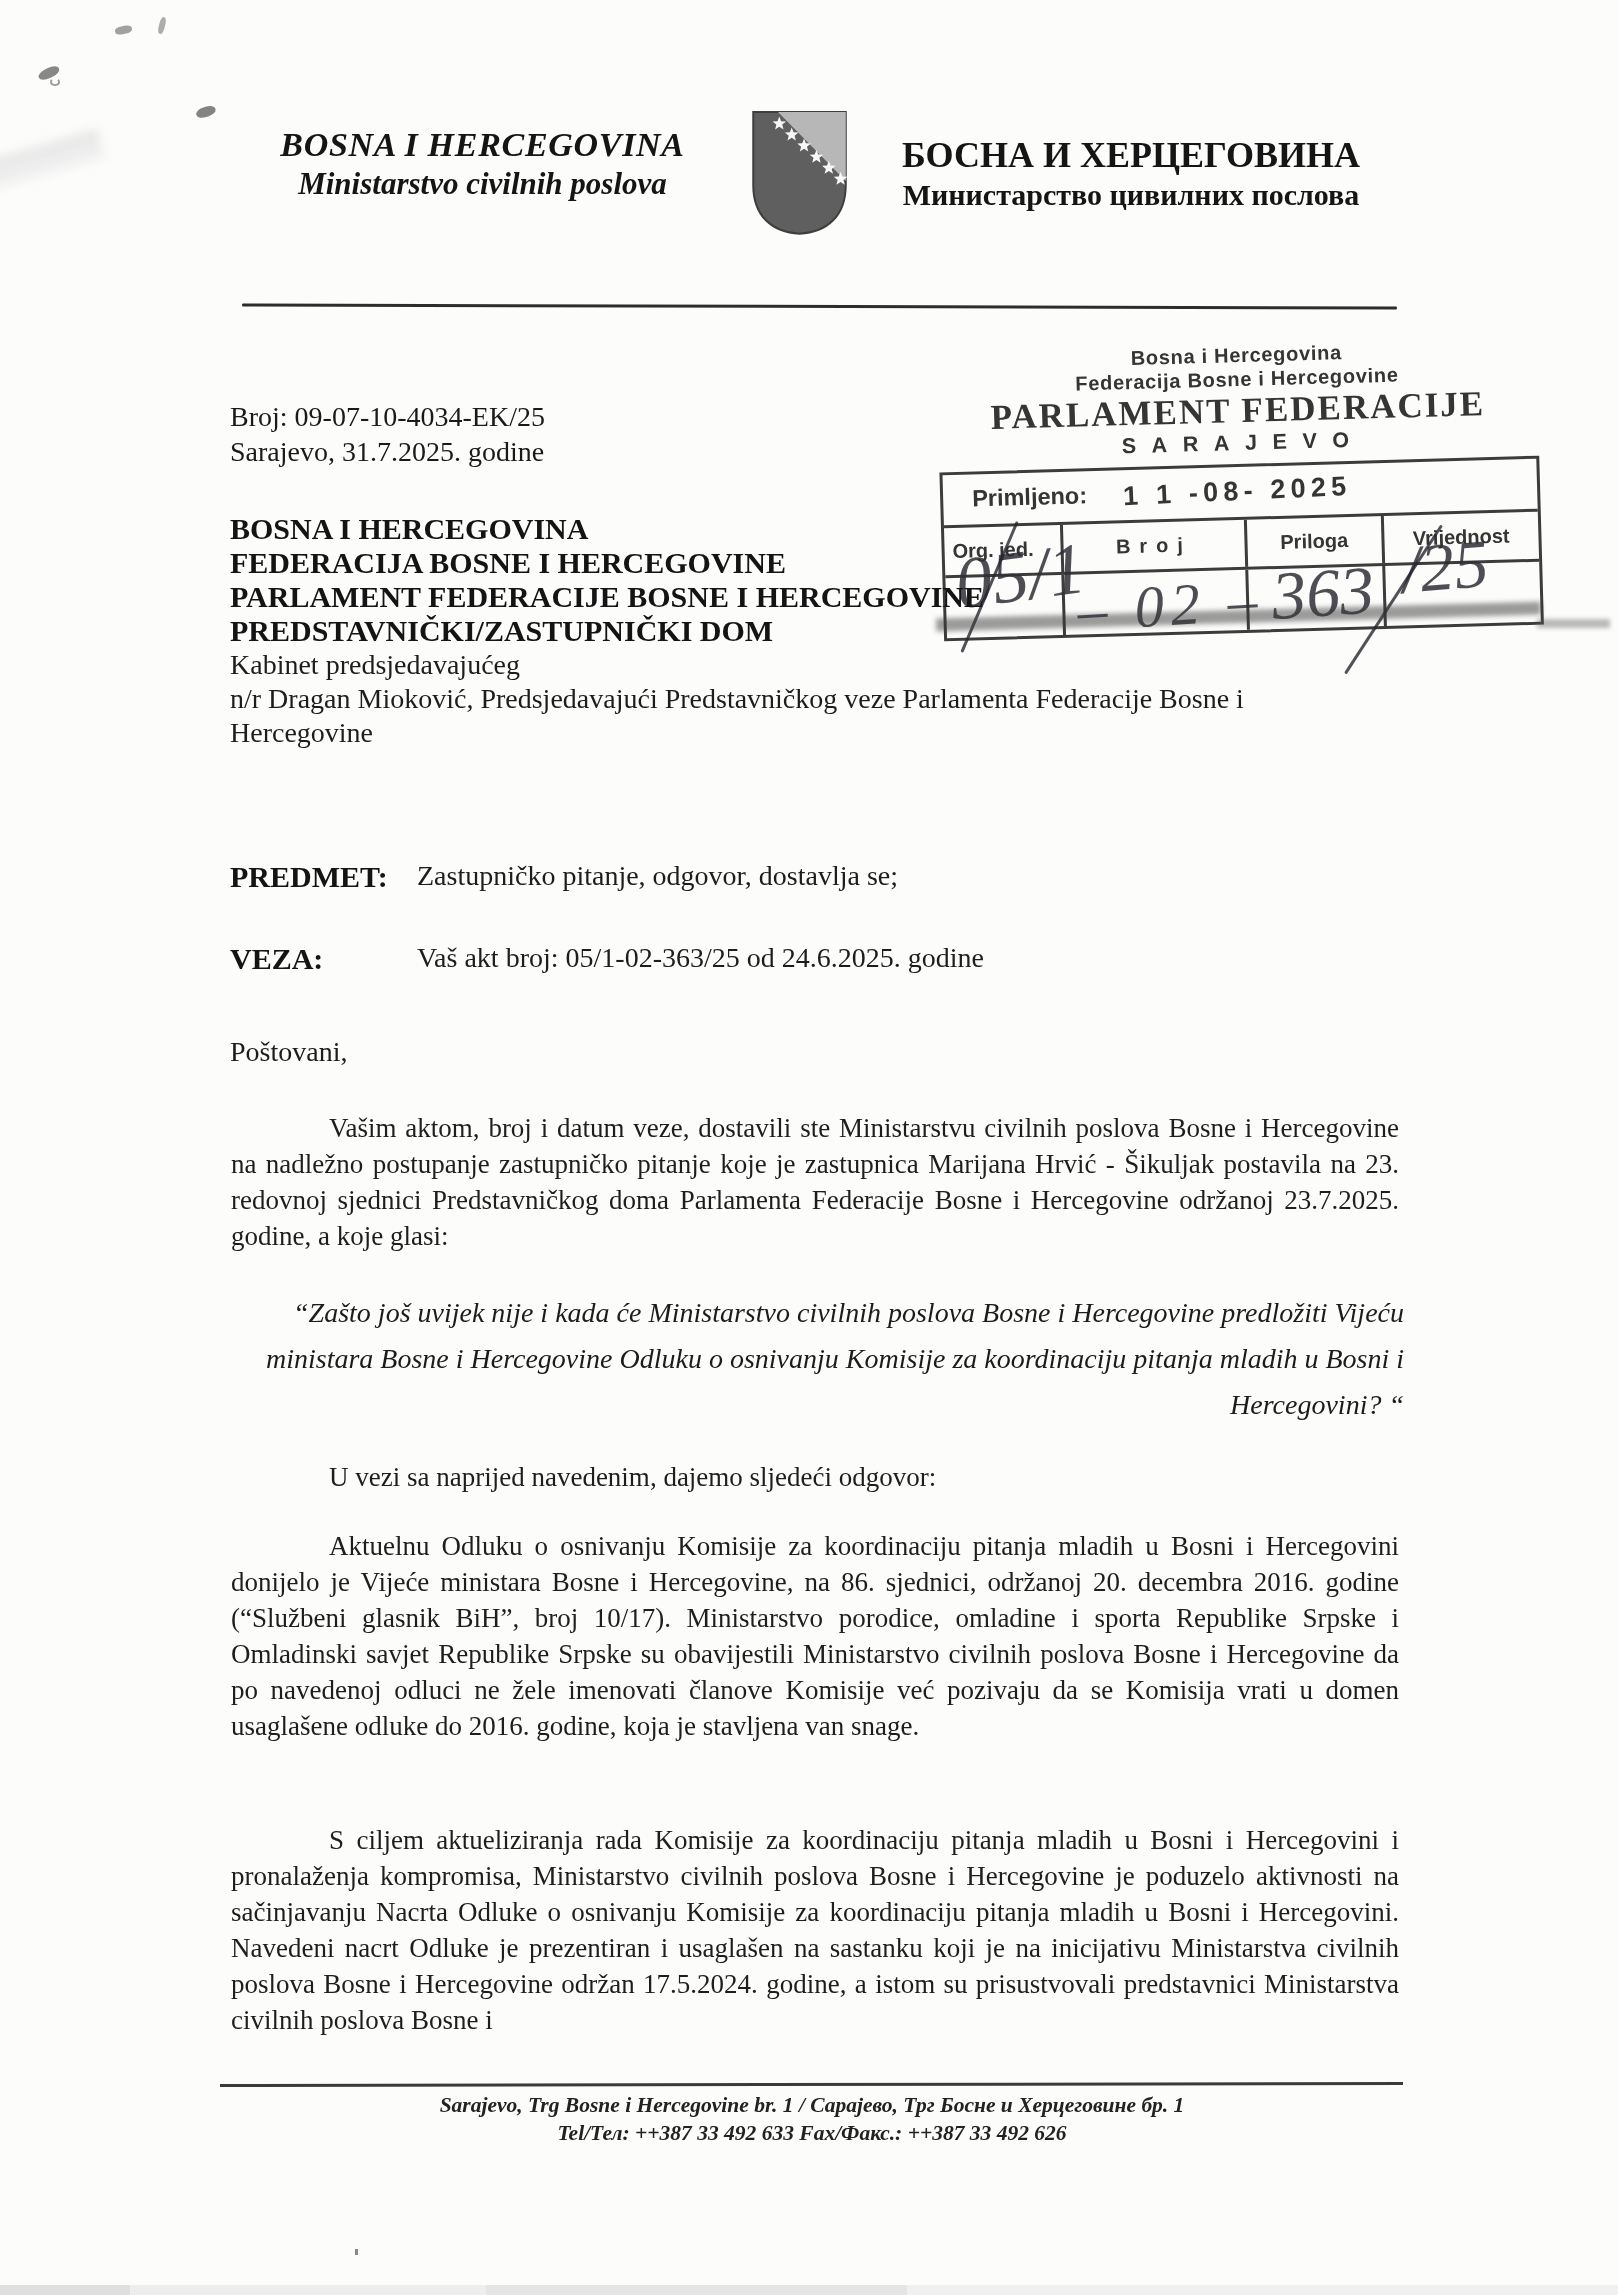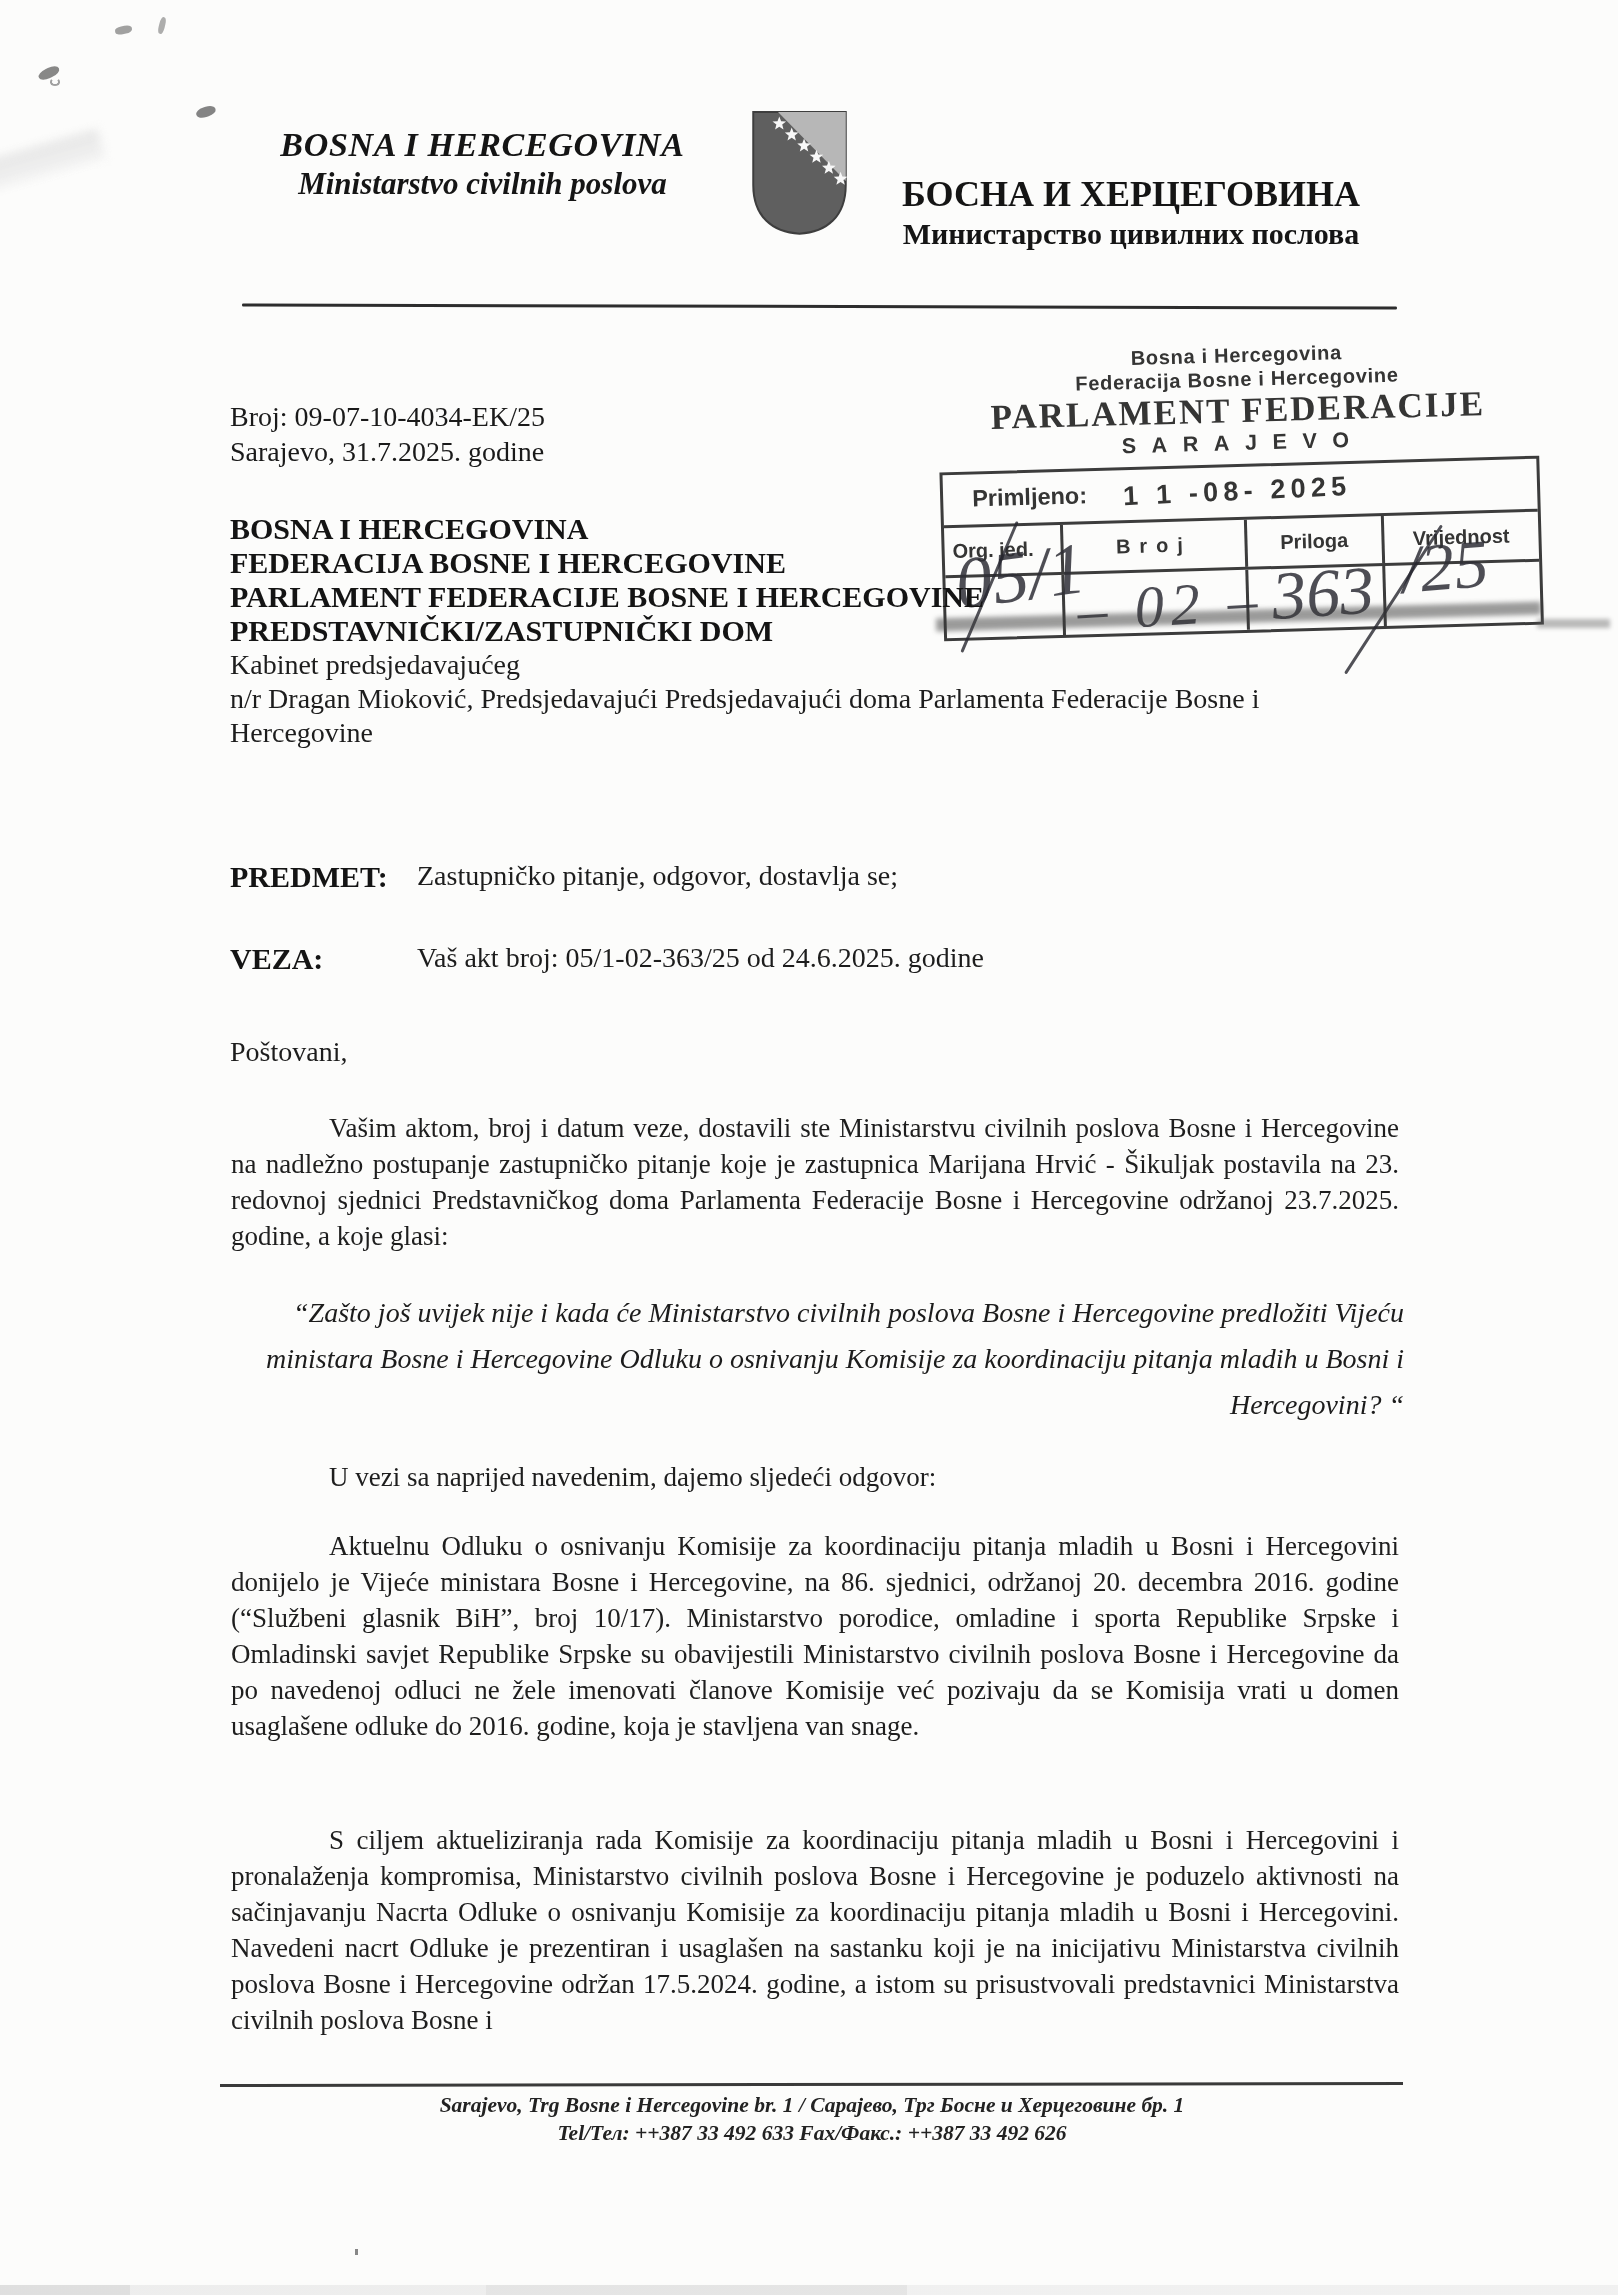--- a/index.html
+++ b/index.html
@@ -12,21 +12,21 @@
     filter: blur(0.2px);
   }
   .abs { position:absolute; }
 
   
   .org-block { text-align:center; font-weight:bold; font-style:italic; color:#151515; }
   .org-left  { left:248px; top:125px; width:469px; }
   .org-left .l1 { font-size:34px; line-height:40px; letter-spacing:0.7px; }
   .org-left .l2 { font-size:31px; line-height:38px; }
   .org-right { left:880px; top:134px; width:502px; font-style:normal; }
-  .org-right .l1 { font-size:36px; line-height:42px;margin-top:39px; }
+  .org-right .l1 { font-size:36px; line-height:42px; }
   .org-right .l2 { font-size:30px; line-height:38px; }
   .coa { left:748px; top:108px; width:103px; height:129px; }
   .ministry-en { left:549px; top:271px; width:561px; text-align:center;
                  font-weight:bold; font-style:italic; font-size:29px; color:#161616; }
   .header-rule { left:242px; top:305px; width:1155px; height:2.6px; background:#2d2d2d;
                  transform:rotate(0.15deg); border-radius:1.3px; }
 
   
   .ref { left:230px; top:399px; font-size:28px; line-height:35px; color:#1a1a1a; }
 
@@ -201,21 +201,21 @@
   <div class="pen-stroke tail2"></div>
   <div class="abs smudge1"></div>
   <div class="abs smudge2"></div>
 
   <div class="abs recipient">
     <div class="bold-line">BOSNA I HERCEGOVINA</div>
     <div class="bold-line">FEDERACIJA BOSNE I HERCEGOVINE</div>
     <div class="bold-line">PARLAMENT FEDERACIJE BOSNE I HERCEGOVINE</div>
     <div class="bold-line">PREDSTAVNIČKI/ZASTUPNIČKI DOM</div>
     <div class="reg-line">Kabinet predsjedavajućeg</div>
-    <div class="reg-line">n/r Dragan Mioković, Predsjedavajući Predsjedavajući doma Parlamenta Federacije Bosne i</div>
+    <div class="reg-line">n/r Dragan Mioković, Predsjedavajući Predstavničkog veze Parlamenta Federacije Bosne i</div>
     <div class="reg-line">Hercegovine</div>
   </div>
 
   <div class="abs label-row subject-row">
     <span class="row-label">PREDMET:</span>
     <span class="row-text">Zastupničko pitanje, odgovor, dostavlja se;</span>
   </div>
 
   <div class="abs label-row veza-row">
     <span class="row-label">VEZA:</span>

